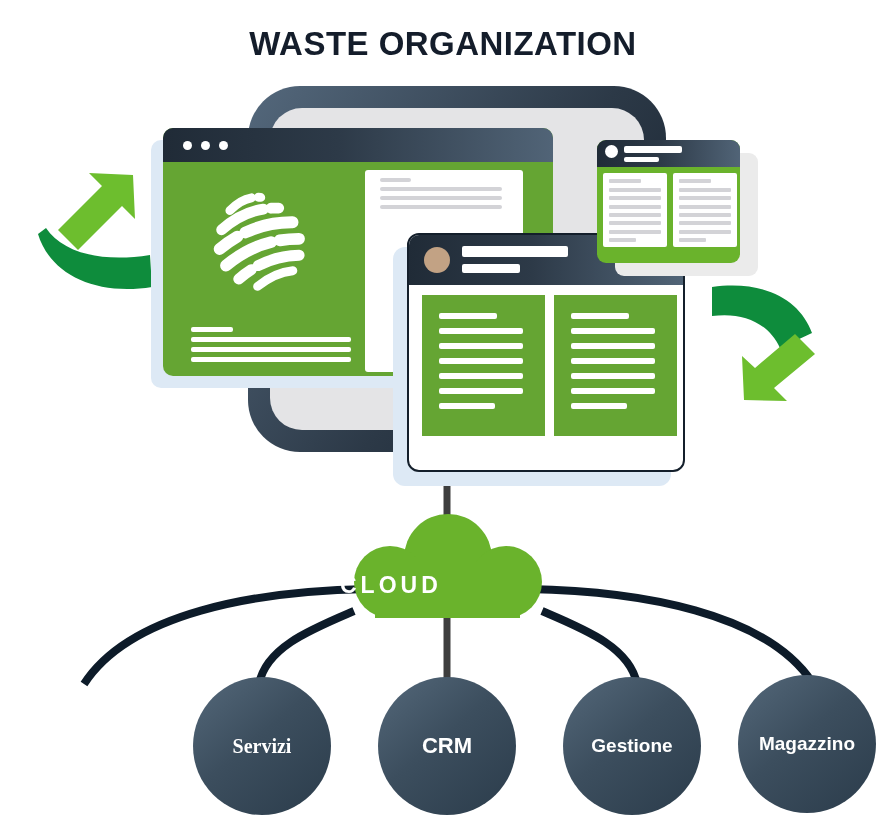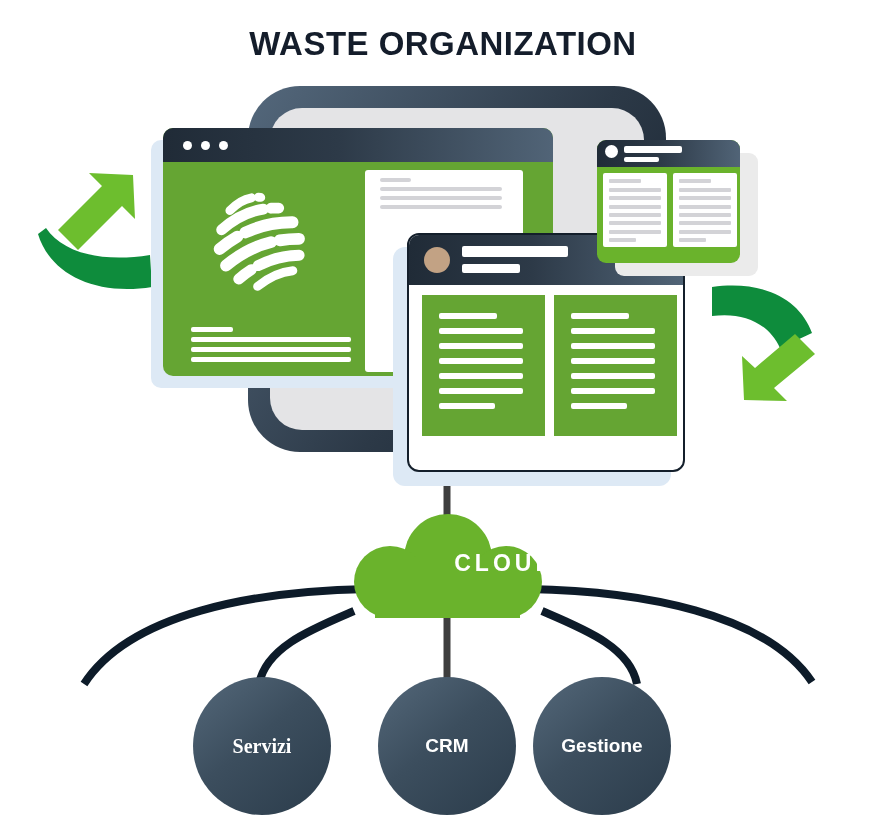--- a/index.html
+++ b/index.html
@@ -71,35 +71,35 @@
   .md-panel{position:absolute;top:60px;width:123px;height:141px;background:#65a533;
     padding-top:10px;}
   .md-panel i{display:block;height:6px;margin:9px 0 0 17px;width:84px;background:#fff;
     border-radius:2px;}
   .md-panel i:first-child{width:58px;margin-top:8px;}
   .md-panel i:last-child{width:56px;}
   
   #connectors{position:absolute;left:0;top:0;z-index:2;pointer-events:none;}
   #cloud-svg{position:absolute;left:340px;top:505px;z-index:5;}
   #cloud-label{
-    position:absolute;left:340px;top:550px;width:216px;z-index:6;text-align:right;
+    position:absolute;left:340px;top:572px;width:216px;z-index:6;text-align:left;
     color:#fff;font-size:23px;font-weight:bold;letter-spacing:4px;
   }
   .node{
     position:absolute;width:138px;height:138px;border-radius:50%;z-index:4;
     background:linear-gradient(140deg,#54687a 0%,#3c4e5e 45%,#2b3c4b 100%);
     display:flex;align-items:center;justify-content:center;text-align:center;
     color:#fff;font-size:20px;font-weight:bold;line-height:1.3;
   }
   .node span{display:block;width:104px;}
-  #node-crm{font-size:19px;}
+  #node-crm{font-size:22px;}
   #node-vendita{left:14px;top:677px;}
   #node-servizi{left:193px;top:677px;font-family:Liberation Serif, serif;}
   #node-crm{left:378px;top:677px;}
-  #node-gestione{left:533px;top:677px;font-size:19px;justify-content:center;}
+  #node-gestione{left:563px;top:677px;font-size:19px;justify-content:center;}
   #node-magazzino{left:738px;top:675px;font-size:19px;}
   
   #arrow-left{position:absolute;left:30px;top:160px;z-index:1;}
   #arrow-right{position:absolute;left:695px;top:265px;z-index:1;}
 </style>
 </head>
 <body>
 
 <div id="stage">
 
@@ -229,14 +229,17 @@
 
   <div class="node" id="node-servizi">
     <span>Servizi</span>
   </div>
   <div class="node" id="node-crm">
     <span>CRM</span>
   </div>
   <div class="node" id="node-gestione">
     <span>Gestione</span>
   </div>
+  <div class="node" id="node-magazzino">
+    <span>Magazzino</span>
+  </div>
 
 </div>
 
 </body></html>

